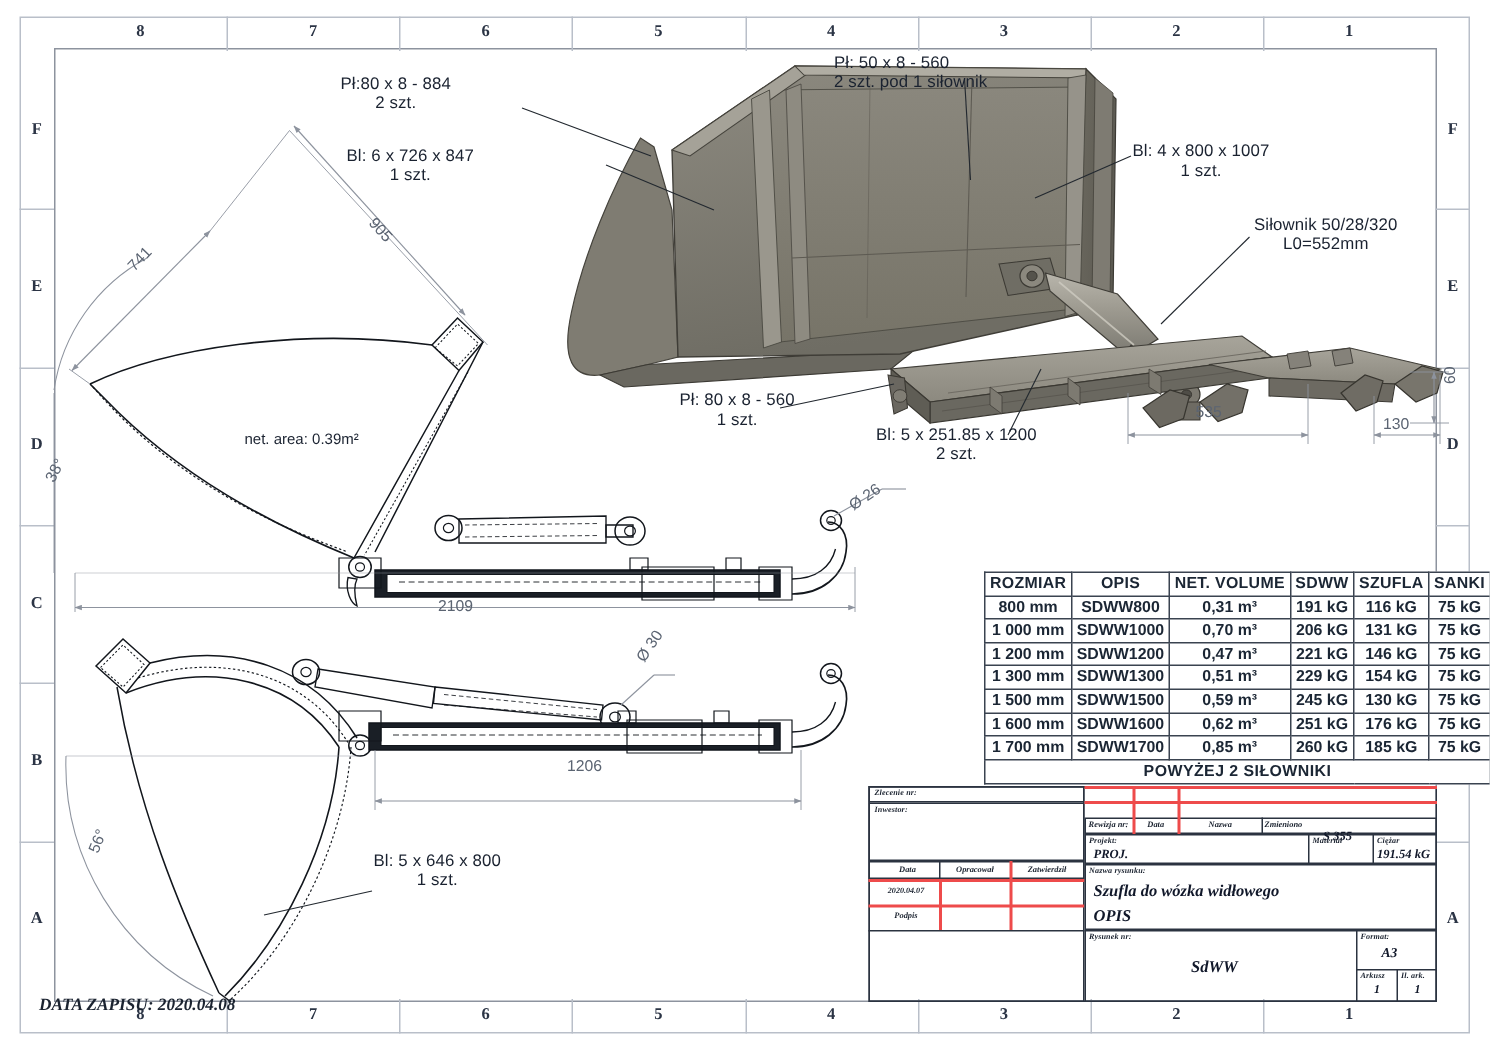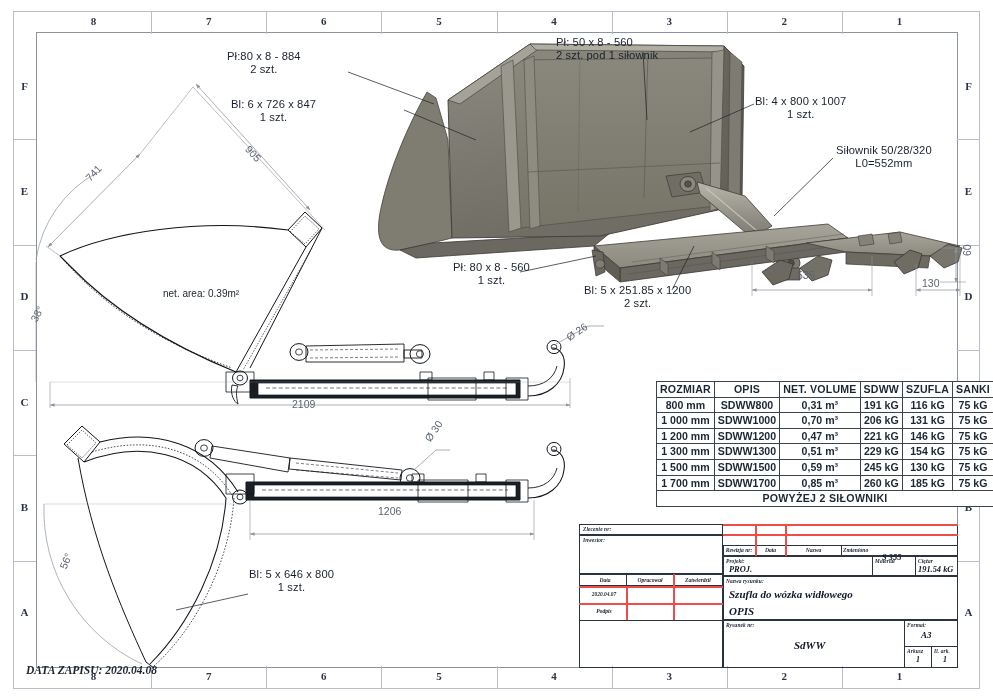--- a/index.html
+++ b/index.html
@@ -479,20 +479,28 @@
         </tr>
         <tr>
           <td class="l">1 500 mm</td>
           <td class="l">SDWW1500</td>
           <td class="l">0,59 m³</td>
           <td class="l">245 kG</td>
           <td class="l">130 kG</td>
           <td class="l">75 kG</td>
         </tr>
         <tr>
+          <td class="l">1 600 mm</td>
+          <td class="l">SDWW1600</td>
+          <td class="l">0,62 m³</td>
+          <td class="l">251 kG</td>
+          <td class="l">176 kG</td>
+          <td class="l">75 kG</td>
+        </tr>
+        <tr>
           <td class="l">1 700 mm</td>
           <td class="l">SDWW1700</td>
           <td class="l">0,85 m³</td>
           <td class="l">260 kG</td>
           <td class="l">185 kG</td>
           <td class="l">75 kG</td>
         </tr>
       </tbody>
     <tfoot>
         <tr class="footer">

